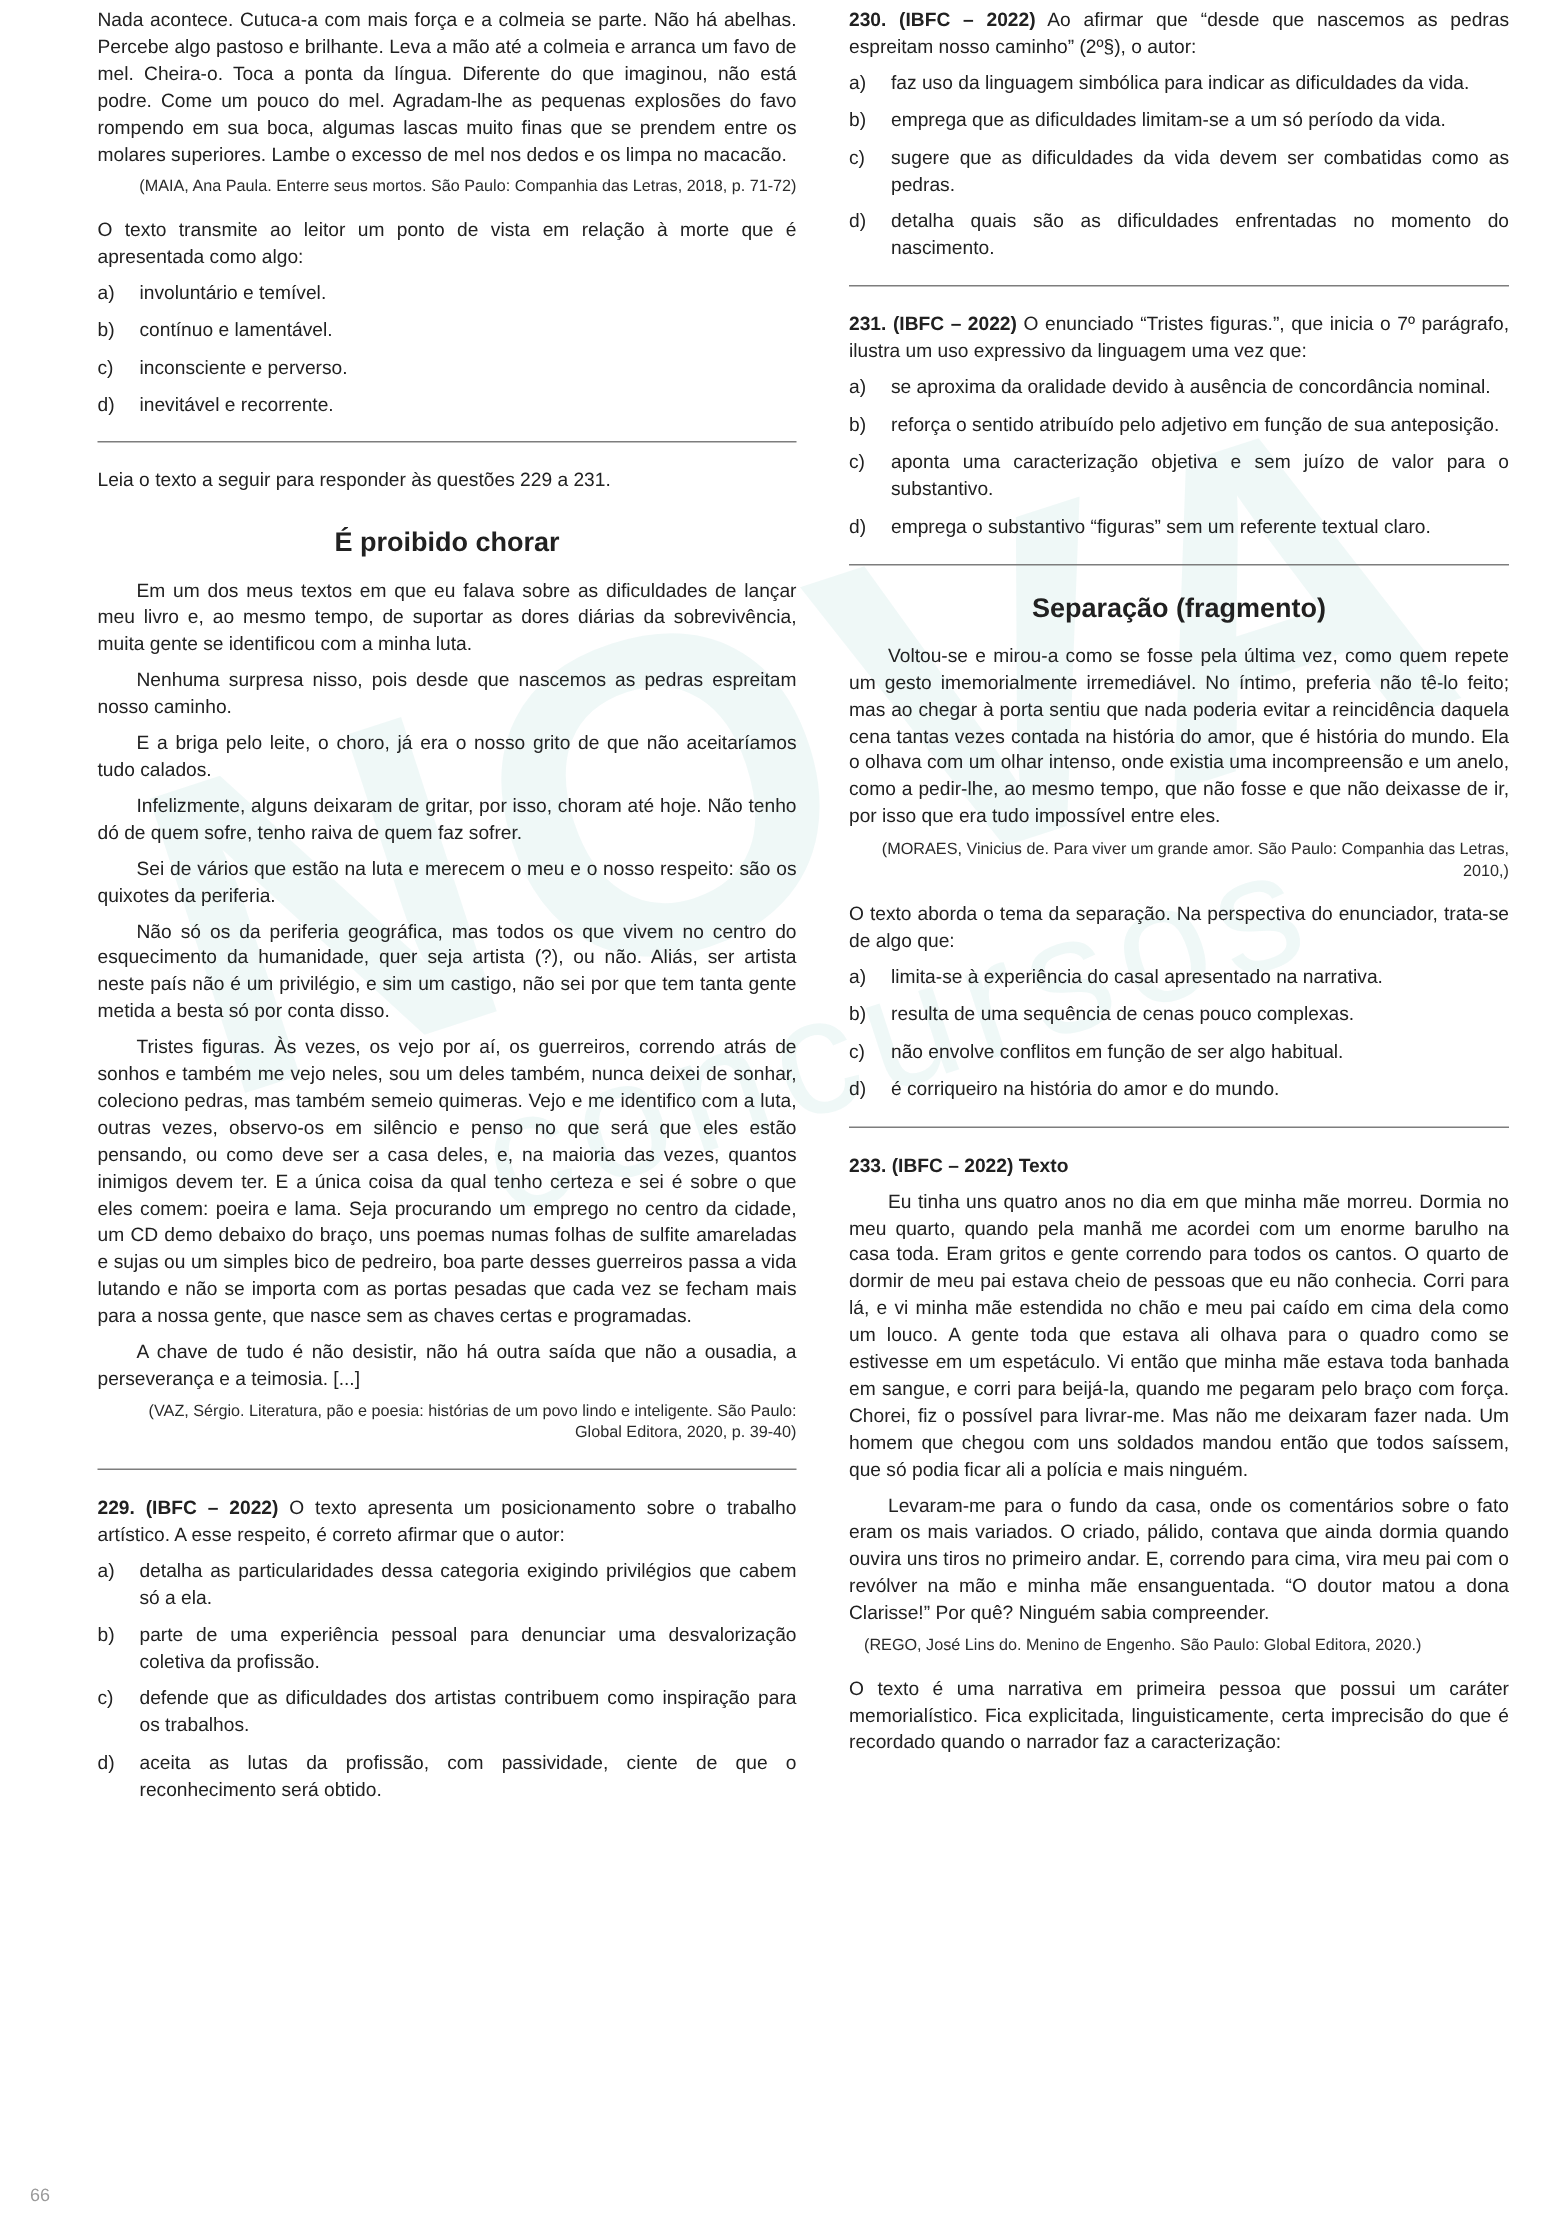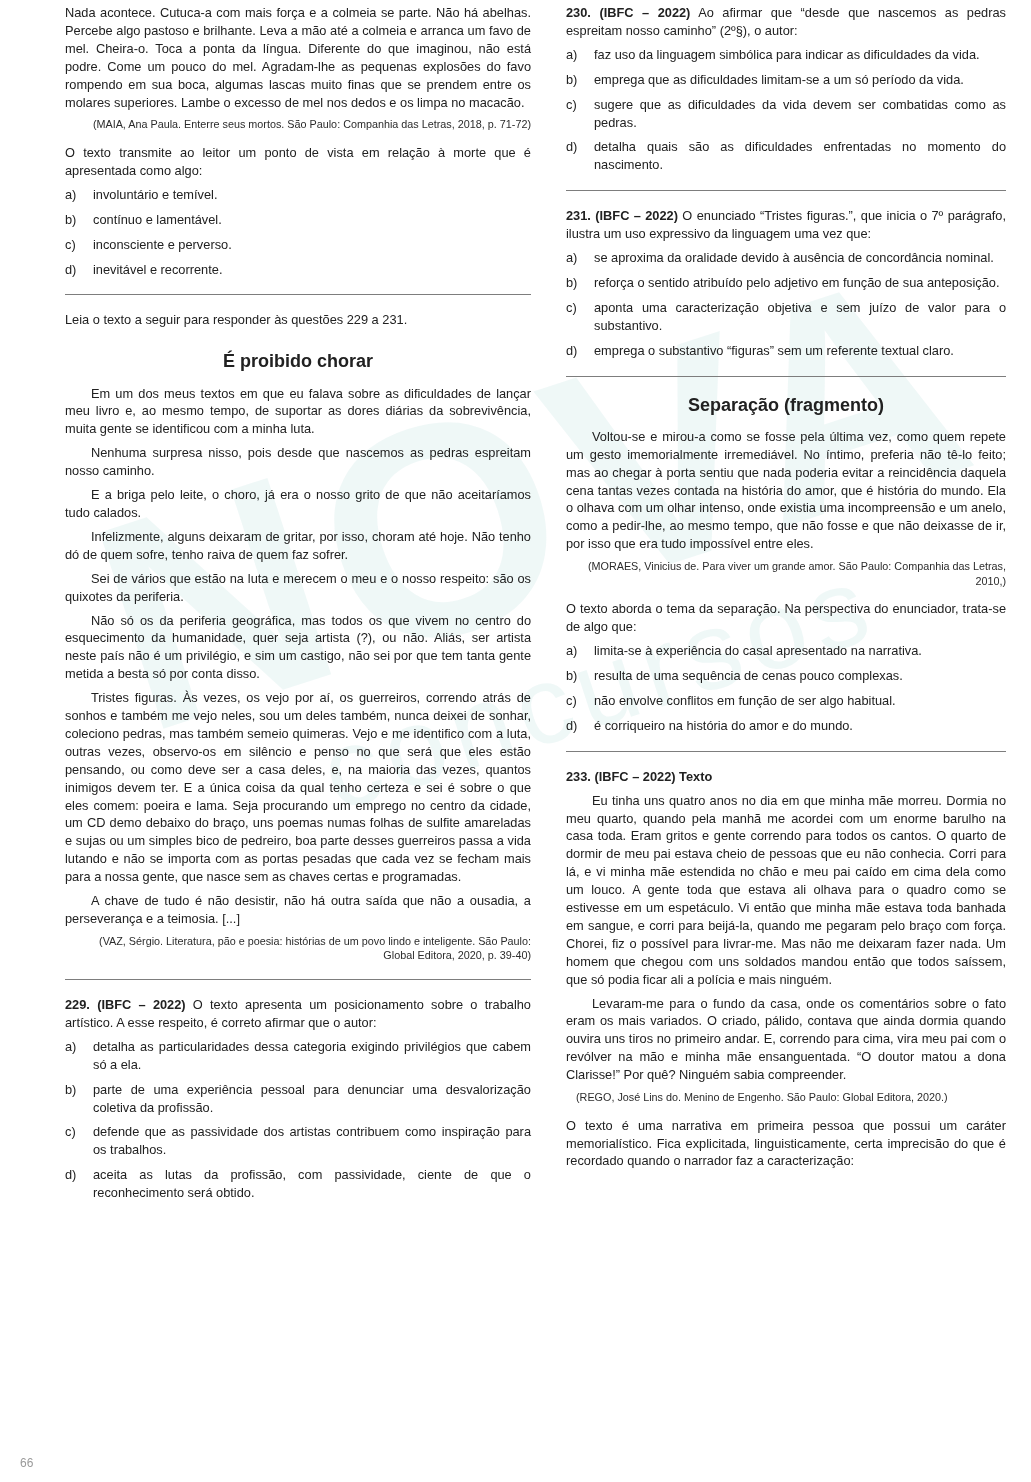--- a/index.html
+++ b/index.html
@@ -94,21 +94,21 @@
       <div class="option">
         <span class="opt-letter">a)</span>
         <span class="opt-text">detalha as particularidades dessa categoria exigindo privilégios que cabem só a ela.</span>
       </div>
       <div class="option">
         <span class="opt-letter">b)</span>
         <span class="opt-text">parte de uma experiência pessoal para denunciar uma desvalorização coletiva da profissão.</span>
       </div>
       <div class="option">
         <span class="opt-letter">c)</span>
-        <span class="opt-text">defende que as passividade dos artistas contribuem como inspiração para os trabalhos.</span>
+        <span class="opt-text">defende que as dificuldades dos artistas contribuem como inspiração para os trabalhos.</span>
       </div>
       <div class="option">
         <span class="opt-letter">d)</span>
         <span class="opt-text">aceita as lutas da profissão, com passividade, ciente de que o reconhecimento será obtido.</span>
       </div>
     </div>
 
   </div>
 
   <div class="col col-right">

